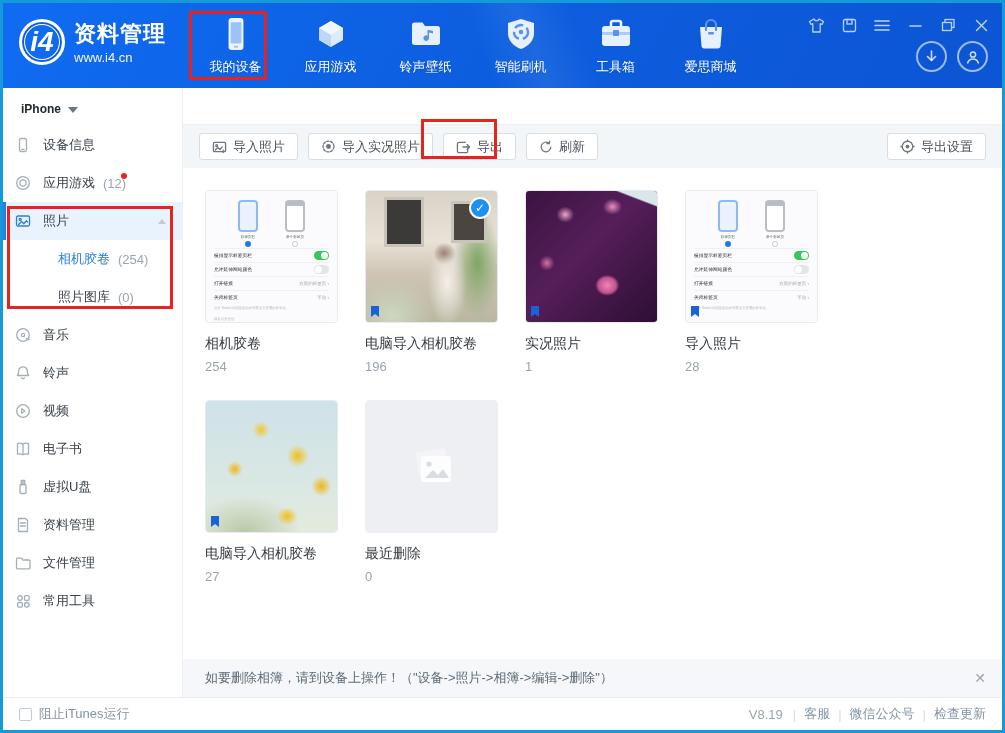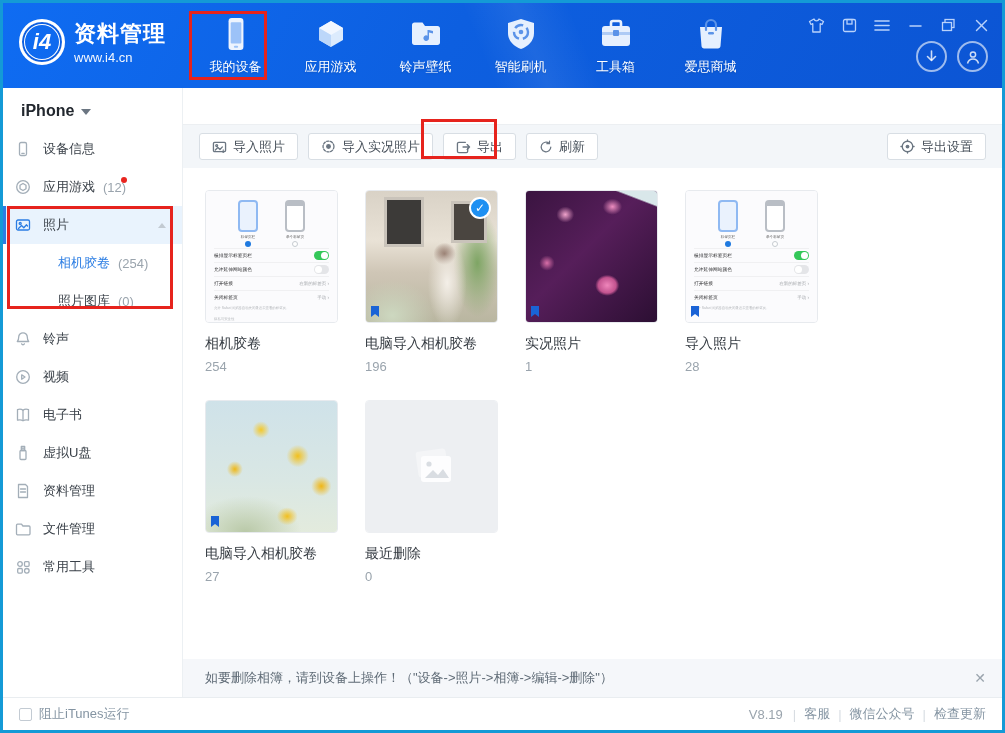--- a/index.html
+++ b/index.html
@@ -6,35 +6,35 @@
   html,body { width:1005px; height:733px; font-family:"Liberation Sans","DejaVu Sans",sans-serif; background:#fff; }
   .window { position:relative; width:1005px; height:733px; border:3px solid #149ad6; background:#fff; overflow:hidden; }
 
   
   .header { position:absolute; left:0; top:0; right:0; height:85px;
     background:linear-gradient(118deg,#0f6cf2 0%,#0d5fe0 45%,#0c55d4 100%); overflow:hidden; }
   .header .sheen { position:absolute; left:330px; top:-60px; width:420px; height:260px;
     background:linear-gradient(60deg,rgba(255,255,255,0) 40%,rgba(255,255,255,.07) 50%,rgba(255,255,255,0) 60%); transform:rotate(8deg); }
   .logo { position:absolute; left:16px; top:16px; display:flex; align-items:center; gap:9px; color:#fff; }
   .logo-badge { width:46px; height:46px; border:3px solid #fff; border-radius:50%; display:flex; align-items:center; justify-content:center;
-    font-weight:bold; font-size:22px; font-style:italic; color:#fff; box-shadow:inset 0 0 0 2px #0d5fe0, inset 0 0 0 3px #fff; }
+    font-weight:bold; font-size:28px; font-style:italic; color:#fff; box-shadow:inset 0 0 0 2px #0d5fe0, inset 0 0 0 3px #fff; }
   .logo-title { font-size:22px; font-weight:bold; letter-spacing:1px; }
   .logo-sub { font-size:13px; opacity:.95; margin-top:1px; }
   .nav { position:absolute; left:185px; top:8px; display:flex; }
   .nav-item { width:95px; height:70px; display:flex; flex-direction:column; align-items:center; justify-content:flex-start; color:#fff; cursor:pointer; }
   .nav-item .nicon { height:40px; display:flex; align-items:center; justify-content:center; margin-top:3px; }
   .nav-item .nlabel { font-size:13px; margin-top:4px; text-shadow:0 1px 2px rgba(0,0,0,.15); }
   .win-controls { position:absolute; right:12px; top:14px; display:flex; align-items:center; gap:15px; color:#b9d2fb; }
   .win-controls .wc { width:18px; height:16px; display:flex; align-items:center; justify-content:center; font-size:15px; cursor:pointer; }
   .circle-btns { position:absolute; right:14px; top:38px; display:flex; gap:10px; }
   .cbtn { width:31px; height:31px; border:2px solid rgba(255,255,255,.6); border-radius:50%; display:flex; align-items:center; justify-content:center; color:rgba(255,255,255,.75); cursor:pointer; }
 
   
   .sidebar { position:absolute; left:0; top:85px; bottom:33px; width:180px; background:#fff; border-right:1px solid #ecf0f3; }
-  .side-head { display:flex; align-items:center; gap:7px; padding:14px 0 10px 18px; font-size:16px; font-weight:bold; color:#22272e;text-align:right; }
+  .side-head { display:flex; align-items:center; gap:7px; padding:14px 0 10px 18px; font-size:12px; font-weight:bold; color:#22272e;text-align:right; }
   .caret { width:0; height:0; border-left:5px solid transparent; border-right:5px solid transparent; border-top:6px solid #6b7682; margin-top:2px; }
   .side-item { position:relative; height:38px; display:flex; align-items:center; gap:12px; padding-left:12px; font-size:13px; color:#3a4149; cursor:pointer; }
   .side-item .cnt { color:#9aa4ad; margin-left:-4px; }
   .side-item.active { background:#e9f3fd; }
   .side-item.active::before { content:""; position:absolute; left:0; top:0; bottom:0; width:3px; background:#2b7de3; }
   .side-item.child { padding-left:55px; }
   .side-item.child.sel { color:#2b7de3; }
   .reddot { width:6px; height:6px; border-radius:50%; background:#e8251f; position:absolute; left:118px; top:9px; }
   .side-item svg { stroke:#a3aeb8; fill:none; stroke-width:1.3; stroke-linecap:round; stroke-linejoin:round; }
   .side-item.active svg { stroke:#2b7de3; }
@@ -294,20 +294,28 @@
     </div>
     <div class="side-item child sel">
       <span>相机胶卷</span>
       <span class="cnt">(254)</span>
     </div>
     <div class="side-item child">
       <span>照片图库</span>
       <span class="cnt">(0)</span>
     </div>
 
+    <div class="side-item">
+      <svg width="16" height="16" viewBox="0 0 16 16">
+          <circle cx="8" cy="8" r="6.3"></circle>
+          <circle cx="8" cy="8" r="1.6"></circle>
+          <path d="M11.5 11.8c.8.8 1.9 1 2.6.6"></path>
+        </svg>
+      <span>音乐</span>
+    </div>
 
     <div class="side-item">
       <svg width="16" height="16" viewBox="0 0 16 16">
           <path d="M8 1.8a4.3 4.3 0 0 1 4.3 4.3c0 3 .8 3.9 1.4 4.4H2.3c.6-.5 1.4-1.4 1.4-4.4A4.3 4.3 0 0 1 8 1.8z"></path>
           <path d="M6.6 12.8a1.5 1.5 0 0 0 2.8 0"></path>
         </svg>
       <span>铃声</span>
     </div>
 
     <div class="side-item">

